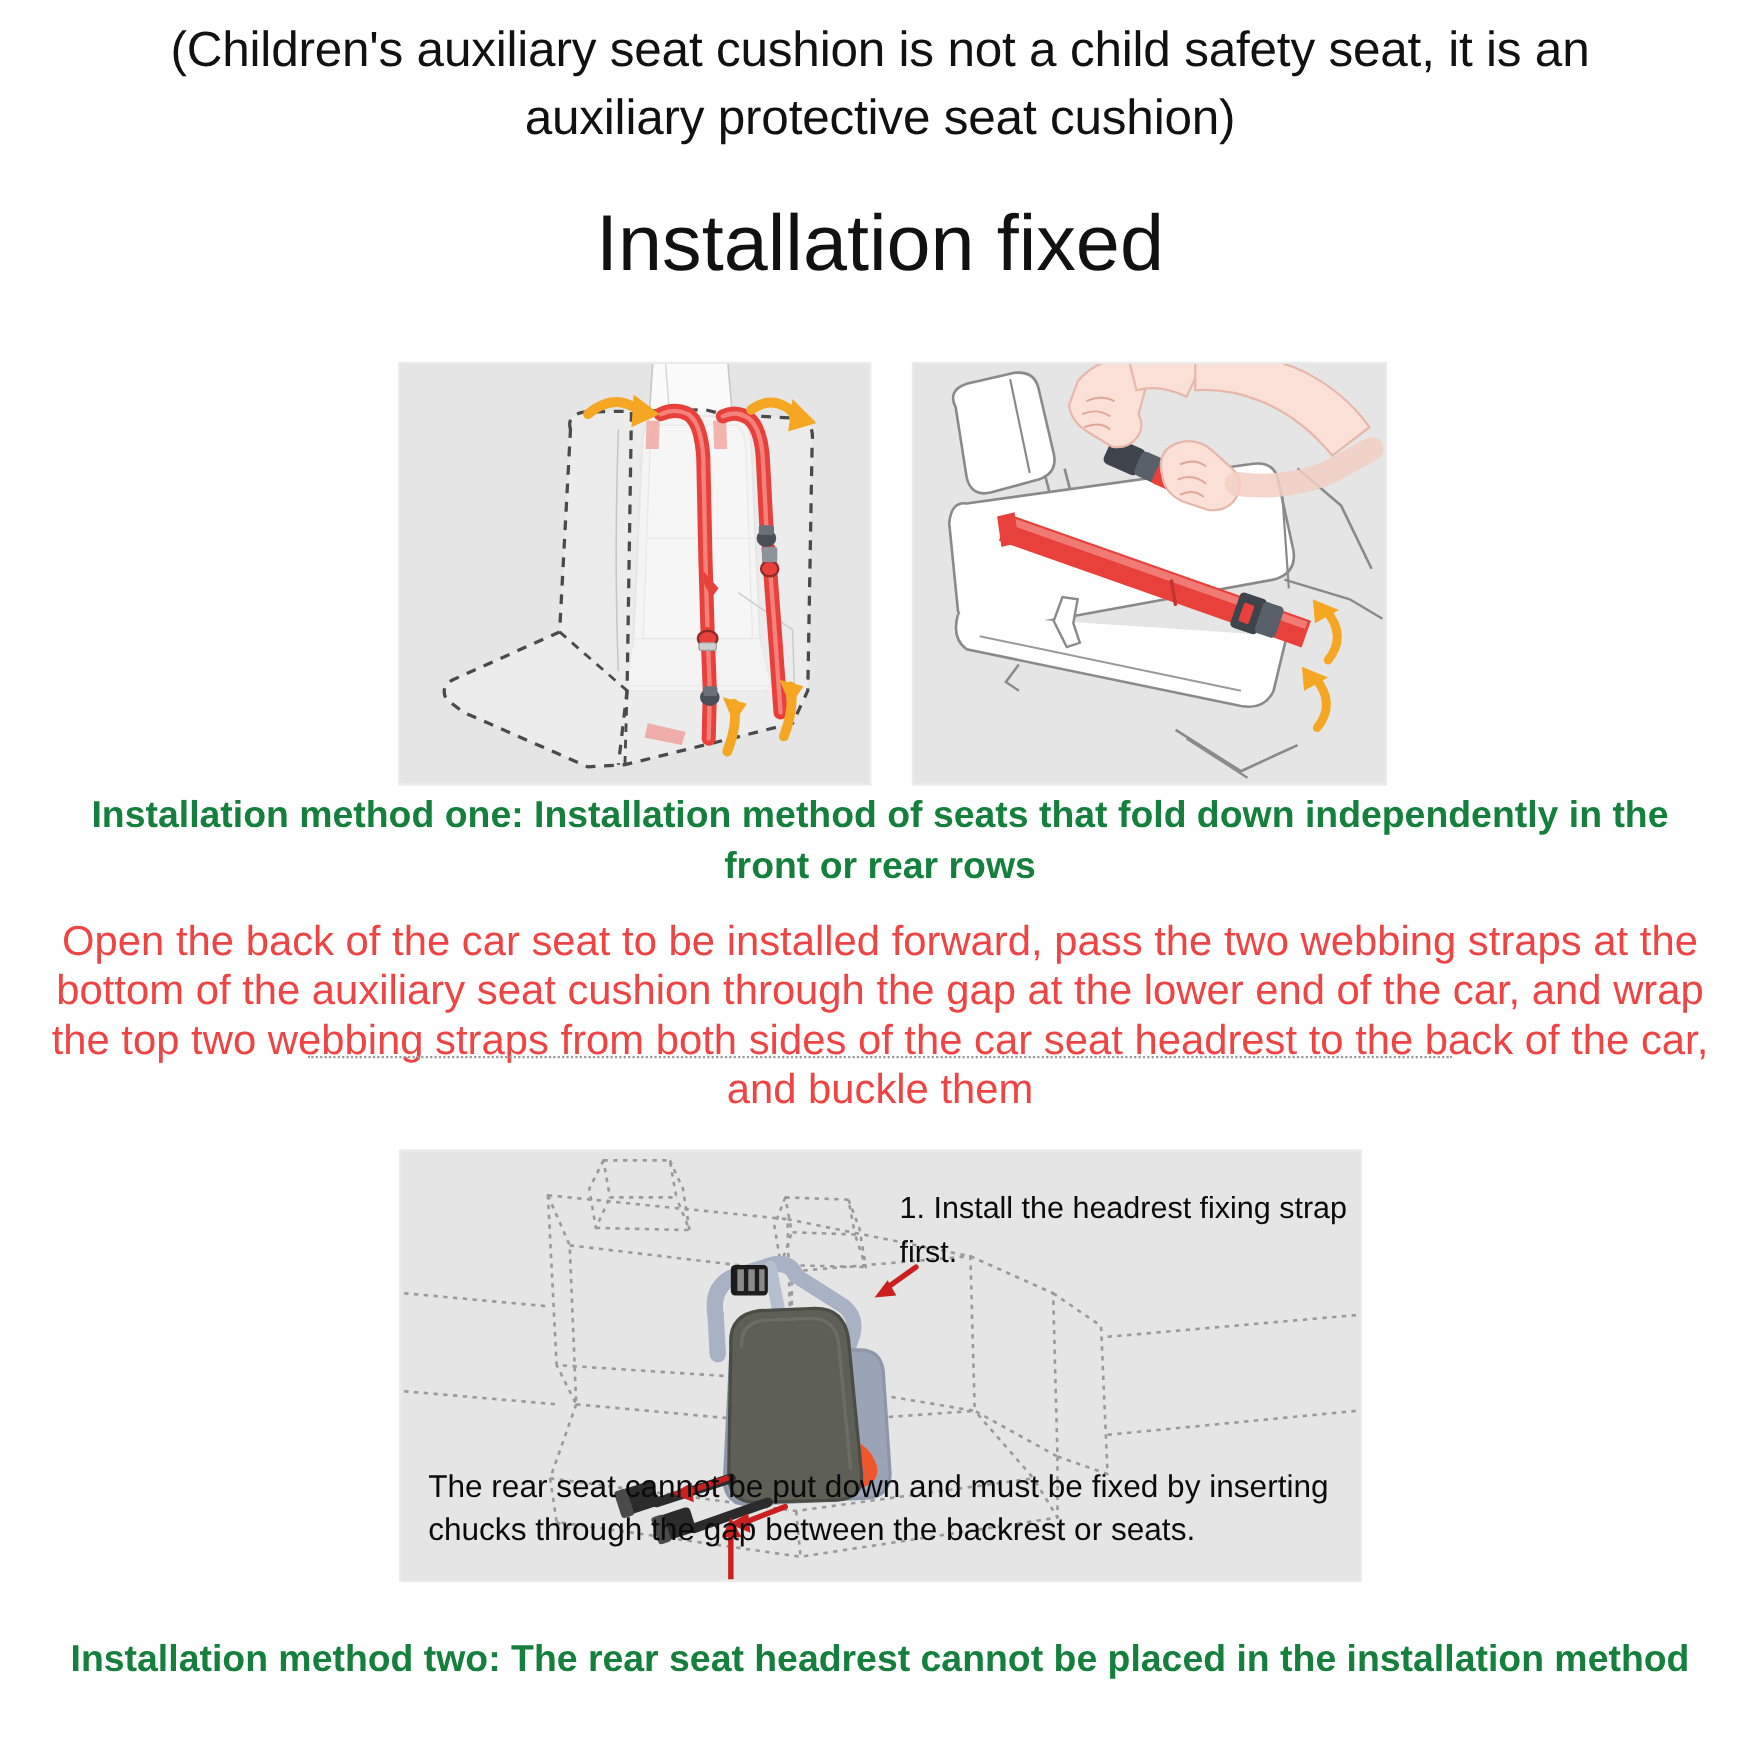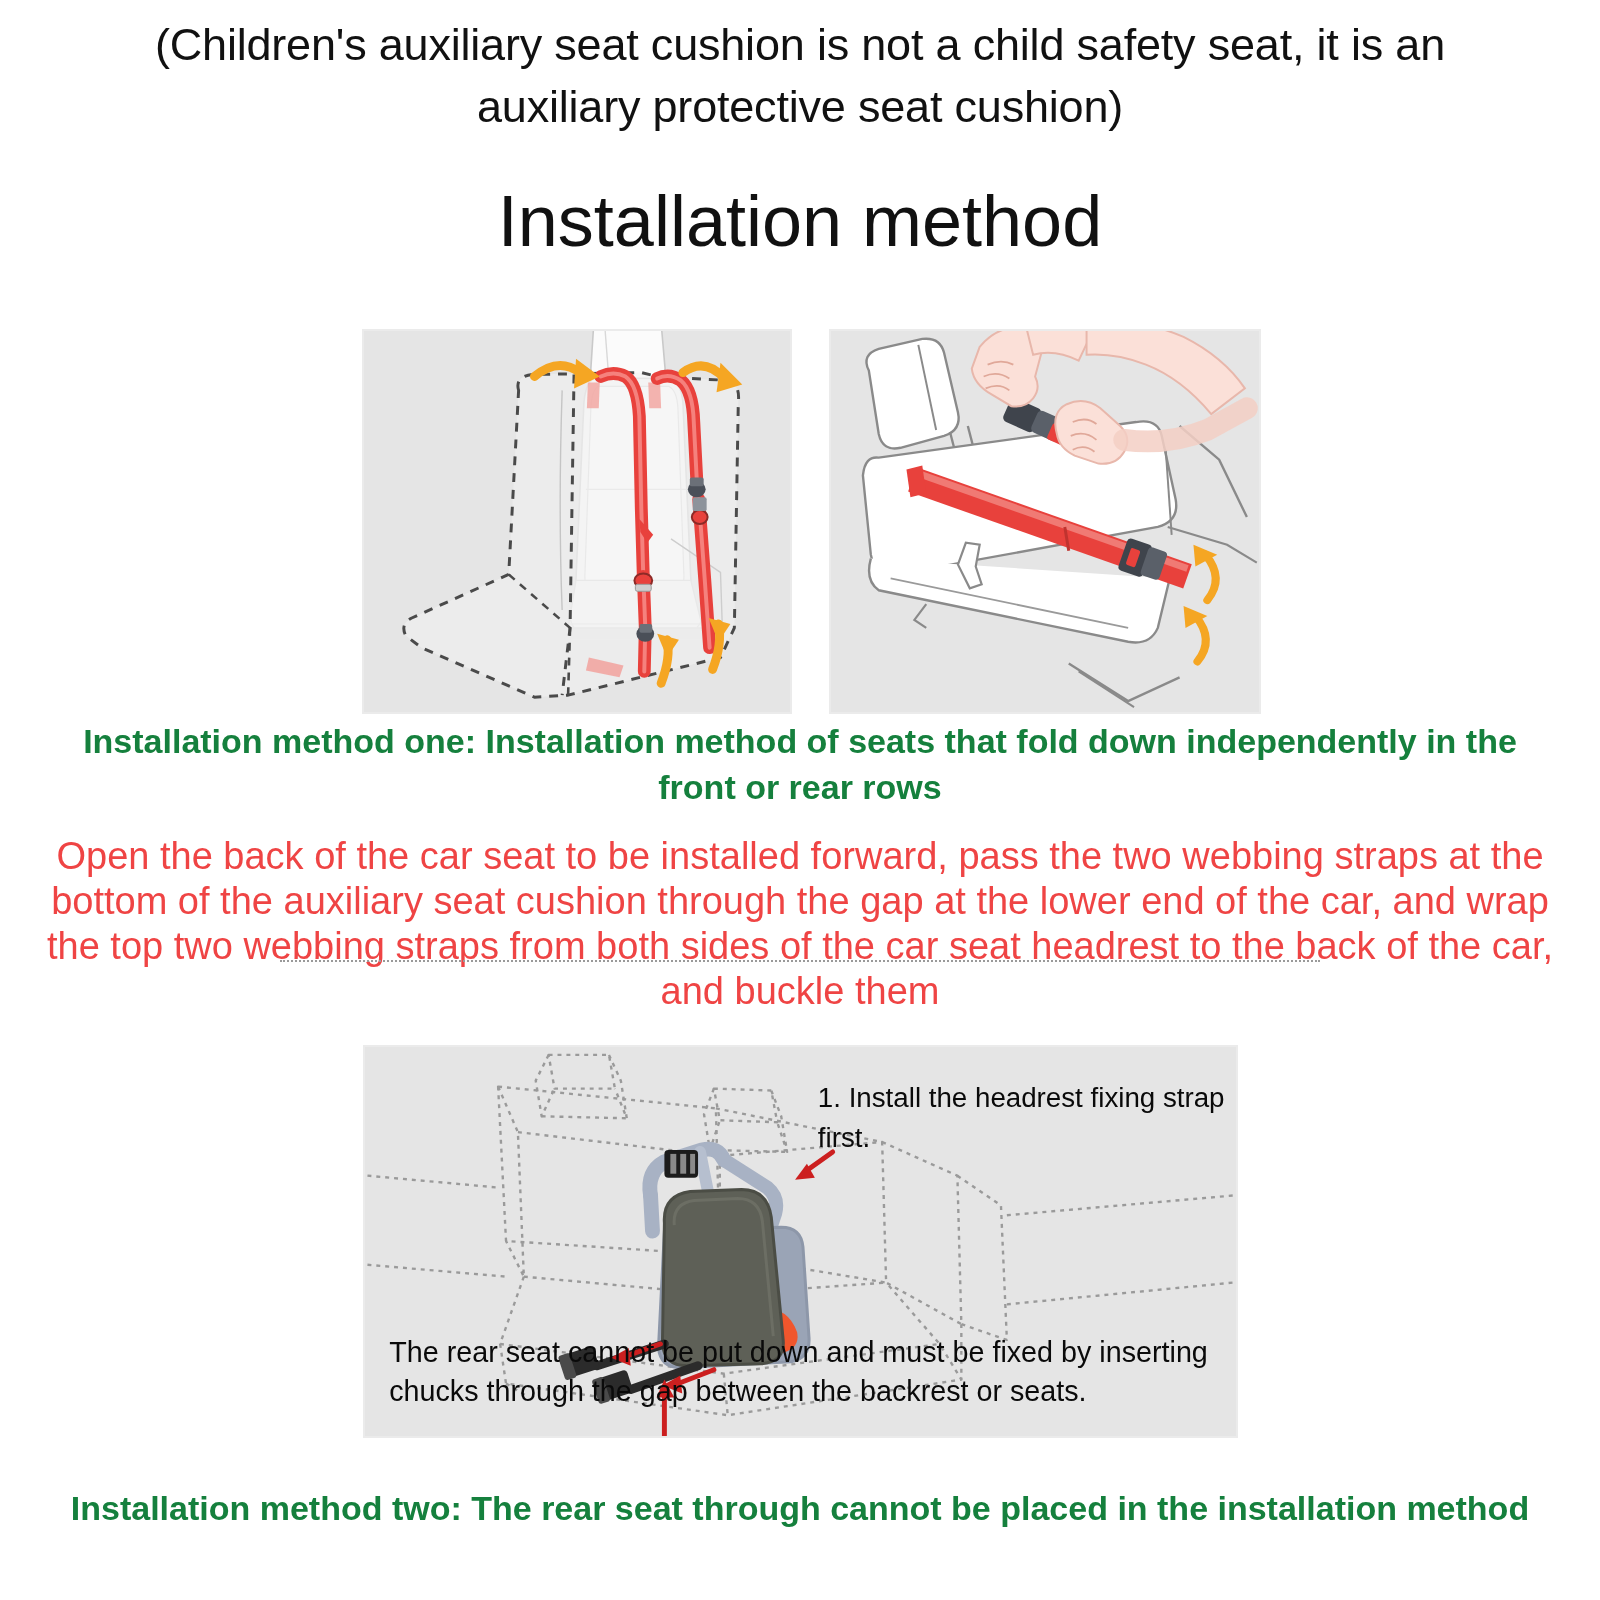--- a/index.html
+++ b/index.html
@@ -116,21 +116,21 @@
   #callout-step1 { left: 455px; top: 32px; width: 420px; }
   #callout-bottom { left: 22px; top: 288px; width: 830px; font-size: 29px; line-height: 40px; }
 </style>
 </head>
 <body>
 
 <div class="page">
 
   <div class="subtitle">(Children's auxiliary seat cushion is not a child safety seat, it is an auxiliary protective seat cushion)</div>
 
-  <div class="main-title">Installation method</div>
+  <div class="main-title">Installation fixed</div>
 
   <div class="frame" id="frame-fold">
     <svg viewBox="0 0 430 385" xmlns="http://www.w3.org/2000/svg">
 
       <path d="M232 -8 L300 -8 L304 38 Q304 48 294 48 L238 48 Q229 48 229 38 Z" fill="#fbfbfb" stroke="#c9c9c9" stroke-width="1.6"></path>
       <line x1="243" y1="-6" x2="247" y2="46" stroke="#d8d8d8" stroke-width="1.4"></line>
 
       <path d="M232 48 Q224 52 222 72 L214 250 Q212 270 228 272 L318 272 Q332 270 330 250 L322 72 Q320 52 310 48 Z" fill="#f6f6f6" stroke="#d5d5d5" stroke-width="1.6"></path>
       <path d="M236 56 Q230 60 229 78 L223 246 Q222 262 234 263 L312 263 Q324 262 323 246 L317 78 Q316 60 308 56 Z" fill="#fafafa" stroke="#dedede" stroke-width="1.2"></path>
       <line x1="224" y1="160" x2="328" y2="160" stroke="#e0e0e0" stroke-width="1.4"></line>
@@ -344,15 +344,15 @@
 
       <foreignObject x="0" y="0" width="875" height="393">
         <div xmlns="http://www.w3.org/1999/xhtml">
           <div class="callout" id="callout-step1">1. Install the headrest fixing strap first.</div>
           <div class="callout" id="callout-bottom">The rear seat cannot be put down and must be fixed by inserting chucks through the gap between the backrest or seats.</div>
         </div>
       </foreignObject>
     </svg>
   </div>
 
-  <div class="red-head" id="method-two-head">Installation method two: The rear seat through cannot be placed in the installation method</div>
+  <div class="red-head" id="method-two-head">Installation method two: The rear seat headrest cannot be placed in the installation method</div>
 
 </div>
 
 </body></html>

